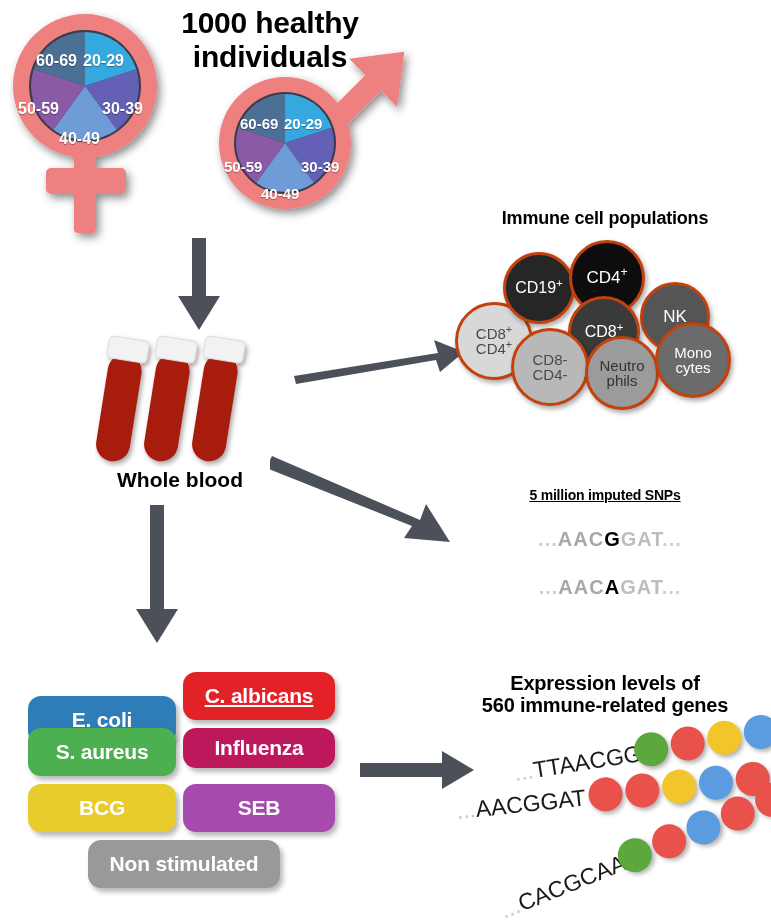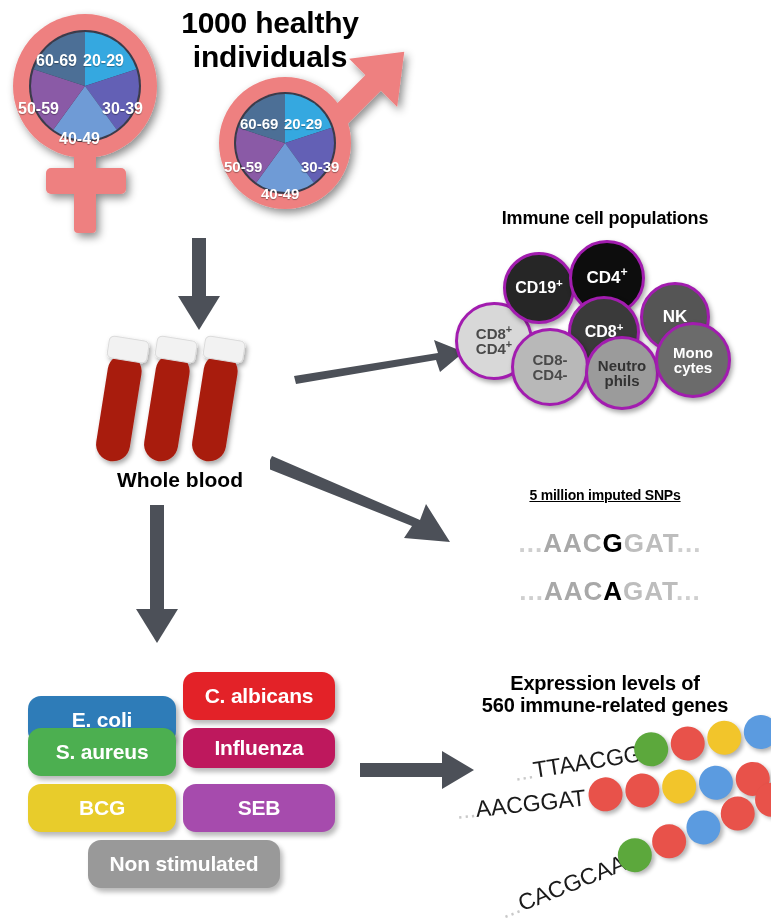--- a/index.html
+++ b/index.html
@@ -39,35 +39,35 @@
   #tubes{left:95px;top:330px;width:180px;height:140px;}
   #whole-blood-label{
     left:80px;top:468px;width:200px;font-size:21px;font-weight:bold;
     color:#000;text-align:center;
   }
 
   
   #immune-cluster{left:455px;top:240px;width:305px;height:175px;}
   .cell{
     position:absolute;border-radius:50%;
-    border:3px solid #a21caf;
+    border:3px solid #c2410c;
     box-sizing:border-box;
     display:flex;align-items:center;justify-content:center;
     text-align:center;line-height:1.02;
-    font-weight:bold;
+    font-weight:normal;
     box-shadow:2px 3px 5px rgba(0,0,0,.35);
   }
   .cell span{display:block;}
   .cell sup{font-size:.72em;line-height:0;vertical-align:super;}
 
   
   #snp-block{left:470px;top:528px;width:280px;height:90px;}
   .snp-row{
     position:absolute;left:0;width:280px;height:42px;
-    font-size:26px;font-weight:bold;letter-spacing:1px;
+    font-size:20px;font-weight:bold;letter-spacing:1px;
     white-space:nowrap;text-align:center;
     font-family:"Liberation Sans", sans-serif;
   }
   .snp-row .dots{color:#cfcfcf;}
   .snp-row .gray{color:#a8a8a8;}
   .snp-row .gray2{color:#bdbdbd;}
   .snp-row .hit{color:#000;}
 
   
   #stimuli{left:28px;top:672px;width:310px;height:230px;}
@@ -248,21 +248,21 @@
     </div>
     <div class="snp-row" style="top:48px;">
       <span class="dots">...</span><span class="gray">AAC</span><span class="hit">A</span><span class="gray2">GAT</span><span class="dots">...</span>
     </div>
   </div>
 
   <div class="abs" id="stimuli">
     <div class="stim" style="left:0px;top:0px;width:148px;height:48px;background:#2E7CB8;margin-top:24px;">
       <span>E. coli</span>
     </div>
-    <div class="stim" style="left:155px;top:0px;width:152px;height:48px;background:#E32228;">
+    <div class="stim" style="left:155px;top:0px;width:152px;height:48px;background:#E32228;text-decoration:underline;">
       <span>C. albicans</span>
     </div>
     <div class="stim" style="left:0px;top:56px;width:148px;height:48px;background:#4CAF50;">
       <span>S. aureus</span>
     </div>
     <div class="stim" style="left:155px;top:56px;width:152px;height:40px;background:#be185d;">
       <span>Influenza</span>
     </div>
     <div class="stim" style="left:0px;top:112px;width:148px;height:48px;background:#E8CC2B;">
       <span>BCG</span>

